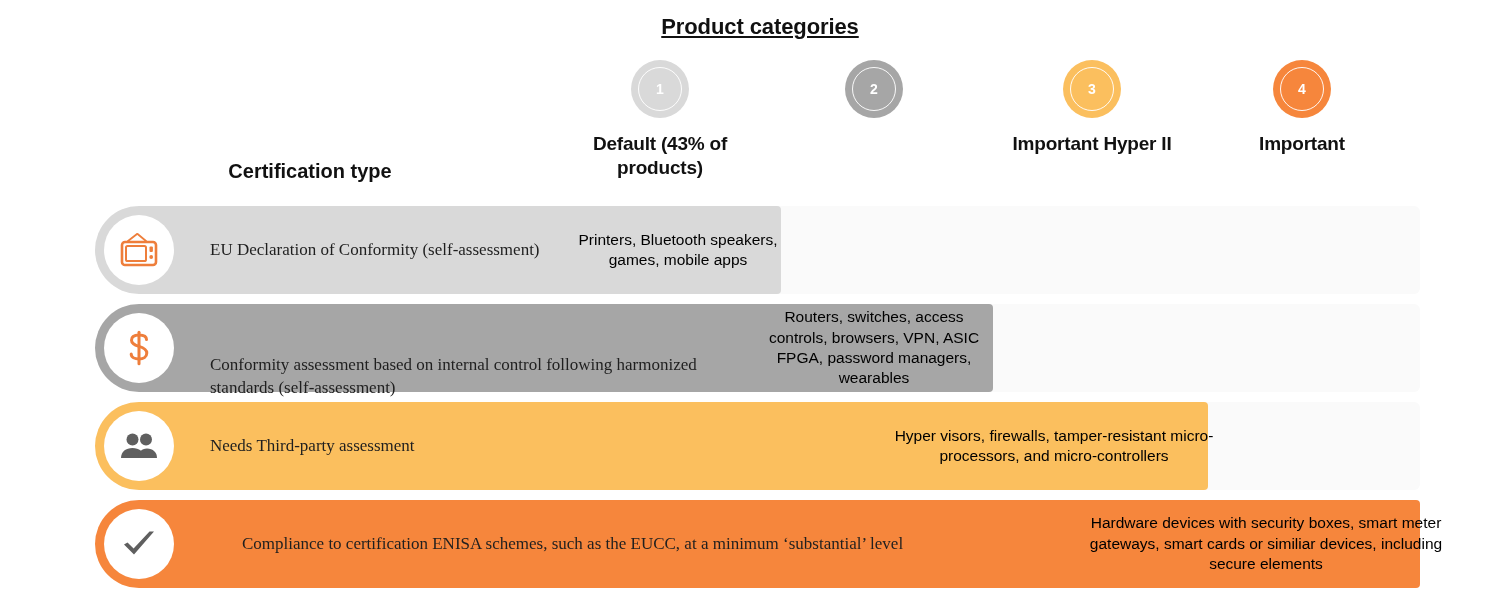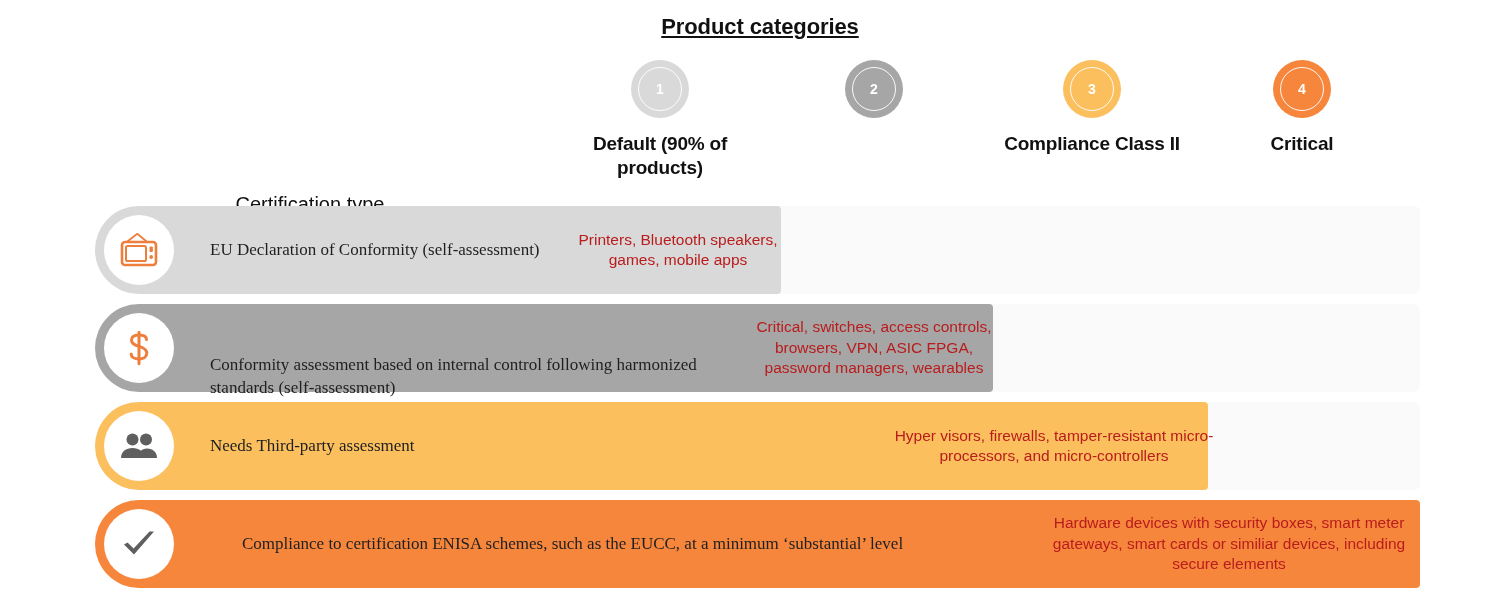--- a/index.html
+++ b/index.html
@@ -51,23 +51,22 @@
     height: 135px;
   }
 
   .cert-type-heading {
     position: absolute;
     left: 130px;
     top: 100px;
     width: 360px;
     text-align: center;
     font-size: 20px;
-    font-weight: 400;
+    font-weight: 700;
     color: #111111;
-    margin-top: 33px;
   }
 
   .cat-col {
     position: absolute;
     top: 0;
     width: 220px;
     text-align: center;
   }
   .cat-col.c1 { left: 550px; }
   .cat-col.c2 { left: 764px; }
@@ -180,60 +179,60 @@
   .row-examples {
     position: absolute;
     top: 0;
     height: 88px;
     display: flex;
     align-items: center;
     justify-content: center;
     text-align: center;
     font-size: 15.5px;
     line-height: 1.32;
-    color: #b91c1c;
+    color: #000000;
     z-index: 4;
   }
 </style>
 </head>
 <body>
 
 <div class="title-wrap">
   <div class="page-title">Product categories</div>
 </div>
 
 <div class="header-area">
 
   <div class="cert-type-heading">Certification type</div>
 
   <div class="cat-col c1">
     <div class="badge" style="background:#d9d9d9;">
       <span>1</span>
     </div>
-    <div class="cat-label">Default (90% of products)</div>
+    <div class="cat-label">Default (43% of products)</div>
   </div>
 
   <div class="cat-col c2">
     <div class="badge" style="background:#a6a6a6;">
       <span>2</span>
     </div>
   </div>
 
   <div class="cat-col c3">
     <div class="badge" style="background:#fbbf5e;">
       <span>3</span>
     </div>
-    <div class="cat-label">Compliance Class II</div>
+    <div class="cat-label">Important Hyper II</div>
   </div>
 
   <div class="cat-col c4">
     <div class="badge" style="background:#f6863c;">
       <span>4</span>
     </div>
-    <div class="cat-label">Critical</div>
+    <div class="cat-label">Important</div>
   </div>
 
 </div>
 
 <div class="rows">
 
   <div class="row r1">
     <div class="track"></div>
     <div class="fill" style="background:#d9d9d9; width:686px;"></div>
     <div class="icon-circle">
@@ -253,21 +252,21 @@
   <div class="row r2">
     <div class="track"></div>
     <div class="fill" style="background:#a6a6a6; width:898px;"></div>
     <div class="icon-circle">
       <svg width="26" height="38" viewBox="0 0 26 38" aria-hidden="true">
         <path d="M13 3.2 L13 34.8" stroke="#ee7e3b" stroke-width="3" stroke-linecap="round"></path>
         <path d="M20.5 10.5 C20.5 7.2 17.2 6 13 6 C8.8 6 5.5 7.6 5.5 11.2 C5.5 14.8 9.2 16.2 13 17.4 C16.8 18.6 20.8 20 20.8 24 C20.8 28 17.2 30 13 30 C8.8 30 5.2 28.4 5.2 25" fill="none" stroke="#ee7e3b" stroke-width="3" stroke-linecap="round"></path>
       </svg>
     </div>
     <div class="row-label" style="width:540px;margin-top:29px;">Conformity assessment based on internal control following harmonized standards (self-assessment)</div>
-    <div class="row-examples" style="left:660px; width:238px;">Critical, switches, access controls, browsers, VPN, ASIC FPGA, password managers, wearables</div>
+    <div class="row-examples" style="left:660px; width:238px;">Routers, switches, access controls, browsers, VPN, ASIC FPGA, password managers, wearables</div>
   </div>
 
   <div class="row r3">
     <div class="track"></div>
     <div class="fill" style="background:#fbbf5e; width:1113px;"></div>
     <div class="icon-circle">
       <svg width="40" height="28" viewBox="0 0 40 28" aria-hidden="true">
         <circle cx="13.5" cy="7.5" r="6" fill="#5f5f5f"></circle>
         <circle cx="27" cy="7.5" r="6" fill="#5f5f5f"></circle>
         <path d="M2 26 C2 19.5 7 16 13.5 16 C20 16 25 19.5 25 26 Z" fill="#5f5f5f"></path>
@@ -280,16 +279,16 @@
 
   <div class="row r4">
     <div class="track"></div>
     <div class="fill" style="background:#f6863c; width:1325px;"></div>
     <div class="icon-circle">
       <svg width="36" height="32" viewBox="0 0 36 32" aria-hidden="true">
         <path d="M3 16.5 L13 26.5 L33 3.5 L28.5 3.5 L12.6 20.5 L6.5 14.5 Z" fill="#5f5f5f"></path>
       </svg>
     </div>
     <div class="row-label" style="width:800px;margin-left:32px;">Compliance to certification ENISA schemes, such as the EUCC, at a minimum ‘substantial’ level</div>
-    <div class="row-examples" style="left:943px; width:382px;">Hardware devices with security boxes, smart meter gateways, smart cards or similiar devices, including secure elements</div>
+    <div class="row-examples" style="left:980px; width:382px;">Hardware devices with security boxes, smart meter gateways, smart cards or similiar devices, including secure elements</div>
   </div>
 
 </div>
 
 </body></html>

